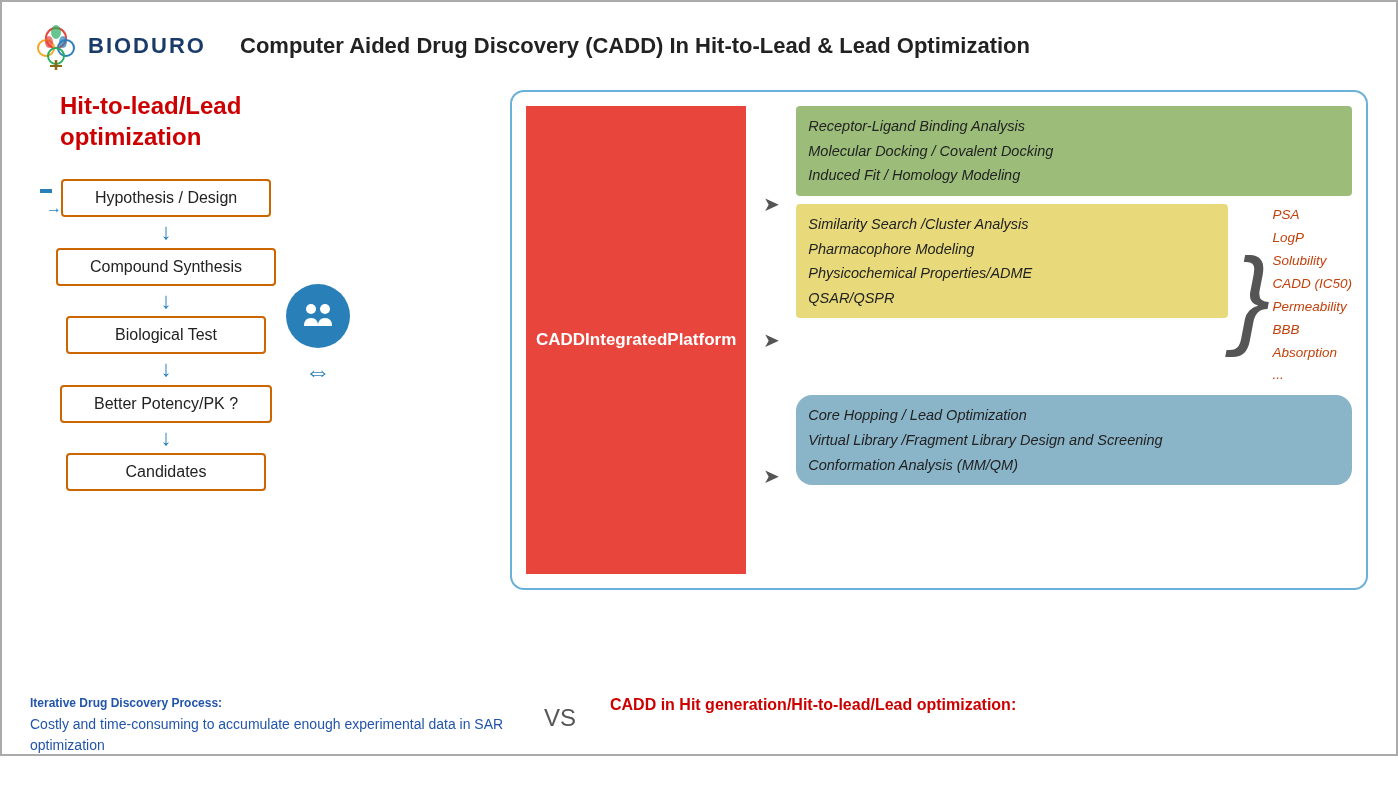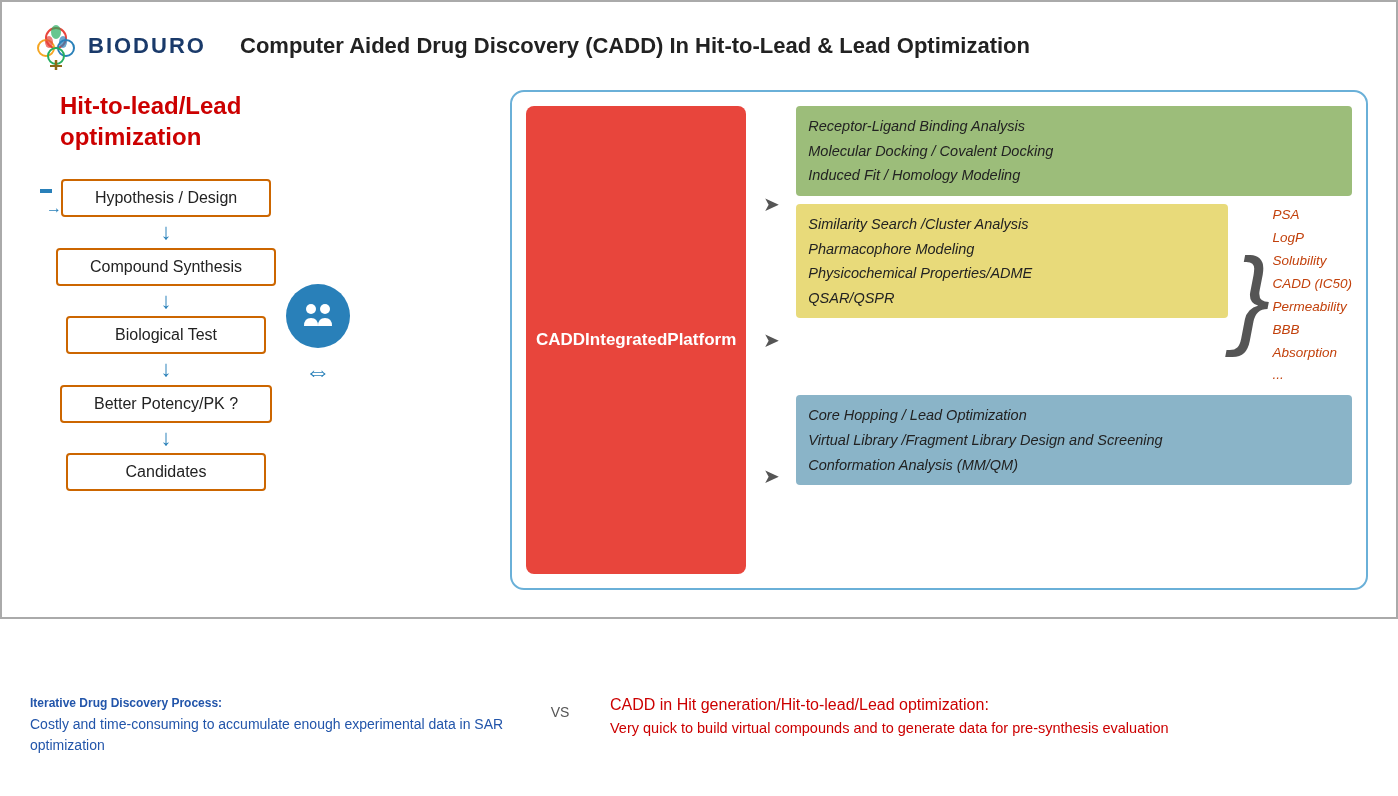--- a/index.html
+++ b/index.html
@@ -6,21 +6,21 @@
     body {
       width: 1398px;
       height: 796px;
       background: #ffffff;
       font-family: Arial, sans-serif;
       overflow: hidden;
     }
 
     .main-container {
       width: 1398px;
-      height: 619px;
+      height: 756px;
       background: #ffffff;
       border: 2px solid #aaa;
       padding: 18px 28px 16px 28px;
       position: relative;
     }
 
     
     .header {
       display: flex;
       align-items: center;
@@ -129,21 +129,21 @@
       background: #e8453c;
       color: #fff;
       font-size: 17px;
       font-weight: bold;
       text-align: center;
       padding: 0 10px;
       display: flex;
       align-items: center;
       justify-content: center;
       min-width: 80px;
-      border-radius: 8px;
+      border-radius: 0;
       line-height: 1.5;
     }
 
     .cadd-arrows {
       display: flex;
       flex-direction: column;
       justify-content: space-around;
       align-items: center;
       width: 30px;
     }
@@ -166,21 +166,21 @@
       border-radius: 4px;
       padding: 8px 12px;
     }
     .cat-yellow {
       background: #e8da7a;
       border-radius: 4px;
       padding: 8px 12px;
     }
     .cat-blue {
       background: #8ab4c8;
-      border-radius: 4px;
+      border-radius: 16px;
       padding: 8px 12px;
     }
 
     .cat-item {
       font-size: 14.5px;
       color: #222;
       line-height: 1.7;
     }
 
     .properties-list {
@@ -198,37 +198,37 @@
     }
 
     .bottom-left {
       width: 480px;
       min-width: 480px;
     }
 
     .vs-text {
       width: 100px;
       text-align: center;
-      font-size: 14px;
+      font-size: 24px;
       color: #555;
       padding-top: 8px;
     }
 
     .bottom-right {
       flex: 1;
     }
 
     .bottom-title-blue {
       font-size: 12px;
       font-weight: bold;
       color: #2255aa;
     }
     .bottom-title-red {
       font-size: 16px;
-      font-weight: normal;
+      font-weight: bold;
       color: #cc0000;
     }
     .bottom-desc-blue {
       font-size: 14px;
       color: #2255aa;
       margin-top: 4px;
       line-height: 1.5;
     }
     .bottom-desc-red {
       font-size: 14.5px;
@@ -408,17 +408,16 @@
   </div>
 
   <div class="bottom-section">
     <div class="bottom-left">
       <div class="bottom-title-blue">Iterative Drug Discovery Process:</div>
       <div class="bottom-desc-blue">Costly and time-consuming to accumulate enough experimental data in SAR optimization</div>
     </div>
     <div class="vs-text">VS</div>
     <div class="bottom-right">
       <div class="bottom-title-red">CADD in Hit generation/Hit-to-lead/Lead optimization:</div>
-      <div class="bottom-desc-red">Very quick to build virtual compounds and to generate data for pre-synthesis evaluation</div>
     </div>
   </div>
 
 </div>
 
 </body></html>

